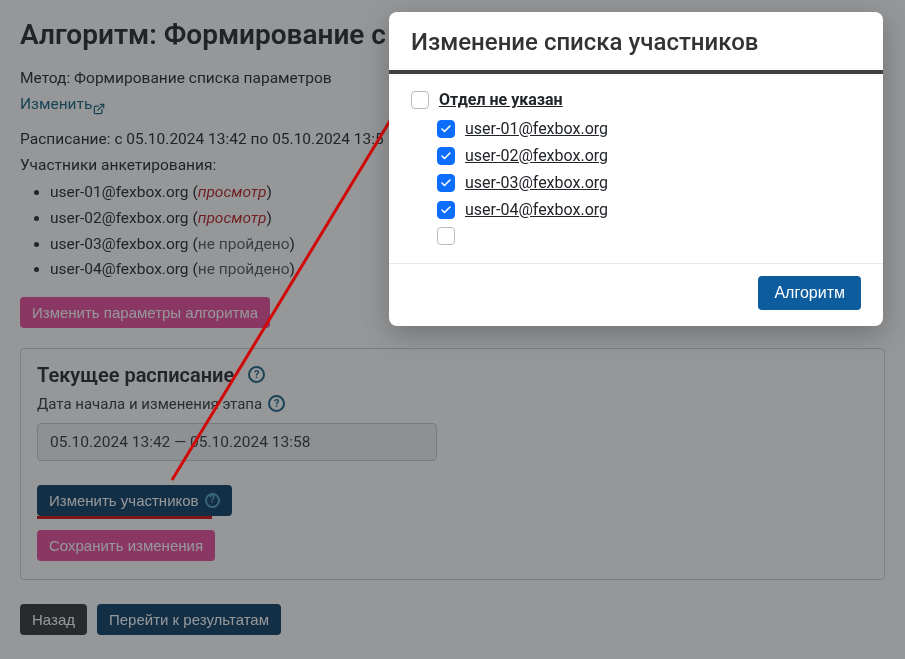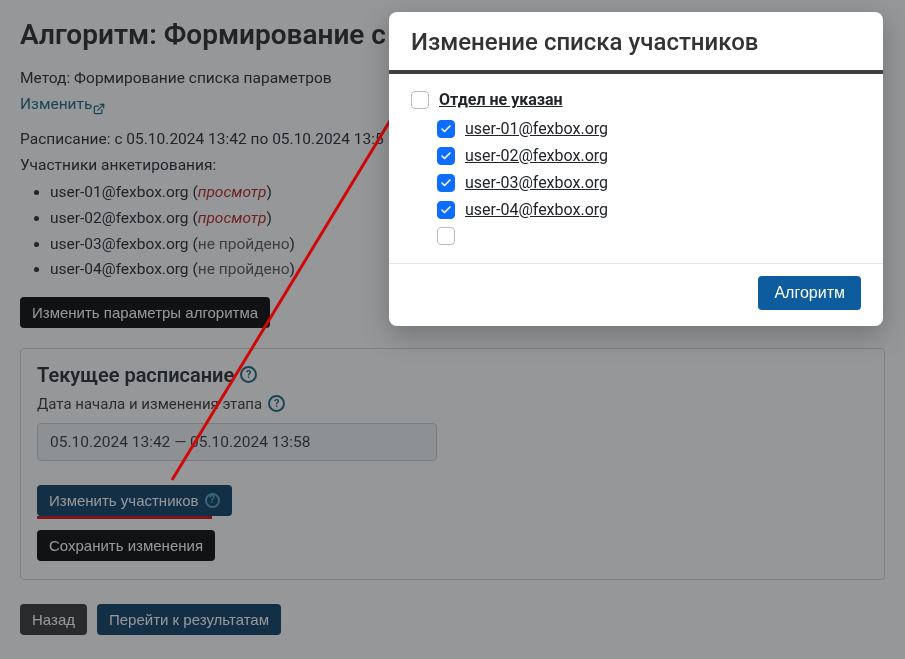--- a/index.html
+++ b/index.html
@@ -21,30 +21,30 @@
   .participants-block { margin-top: 8px; }
   ul.participants { list-style: disc; padding-left: 30px; margin-top:2px; }
   ul.participants li { font-size: 15.5px; line-height: 1.65; }
   .paren-dark { color:#555; }
   .paren-link { color:#b91c1c; cursor:pointer;font-style:italic; }
   .btn {
     display:inline-flex; align-items:center; gap:6px;
     border:none; border-radius:4px; cursor:pointer;
     font-size:15px; padding:7px 12px;
   }
-  .btn-teal { background:#000000; color:#fff; }
+  .btn-teal { background:#ec4899; color:#fff; }
   .btn-navy { background:#053860; color:#fff; }
   .btn-dark { background:#2e2e2e; color:#fff; }
   .btn-blue { background:#0d5c9e; color:#fff; padding:8px 16px; font-size:16px;}
   .mt14 { margin-top:14px; }
   .card {
     border:1px solid #d0d4d8; border-radius:4px;
     padding:14px 16px 18px; margin-top:20px;
   }
-  .card-title { font-size:20px; font-weight:600; display:flex; align-items:center; gap:6px; }
+  .card-title { font-size:20px; font-weight:600; display:flex; align-items:center; gap:14px; }
   .sublabel { font-size:15px; margin-top:8px; display:flex; align-items:center; gap:6px; color:#333;}
   .help-icon { width:17px; height:17px; border:2px solid #14617d; border-radius:50%; display:inline-flex; align-items:center; justify-content:center; font-size:11px; color:#14617d; font-weight:700; line-height:1; }
   .date-range-box {
     width:400px; margin-top:10px;
     border:1px solid #c7ccd1; border-radius:4px;
     background:#f1f3f5; padding:9px 12px; font-size:15.5px;
     color:#333;
   }
   .card .btn.btn-navy { margin-top:24px; }
   .underline-annot {

